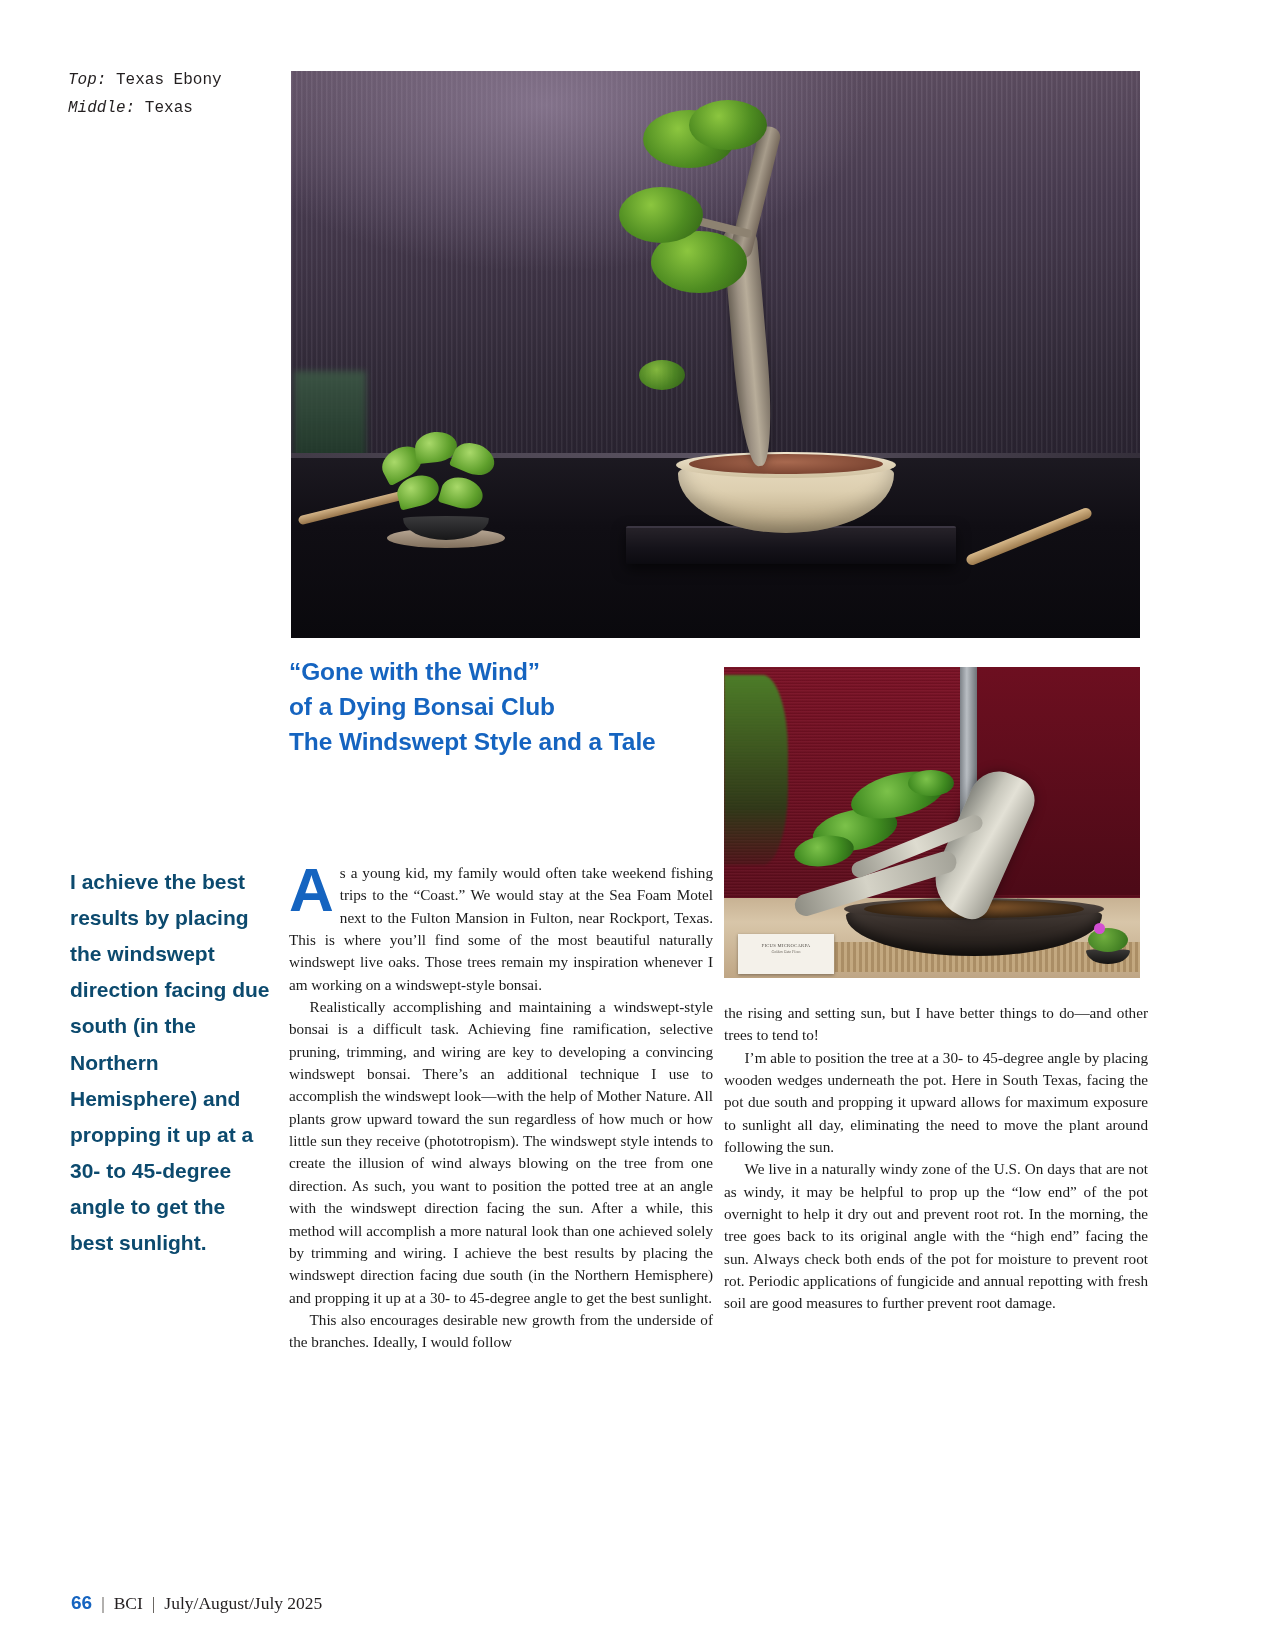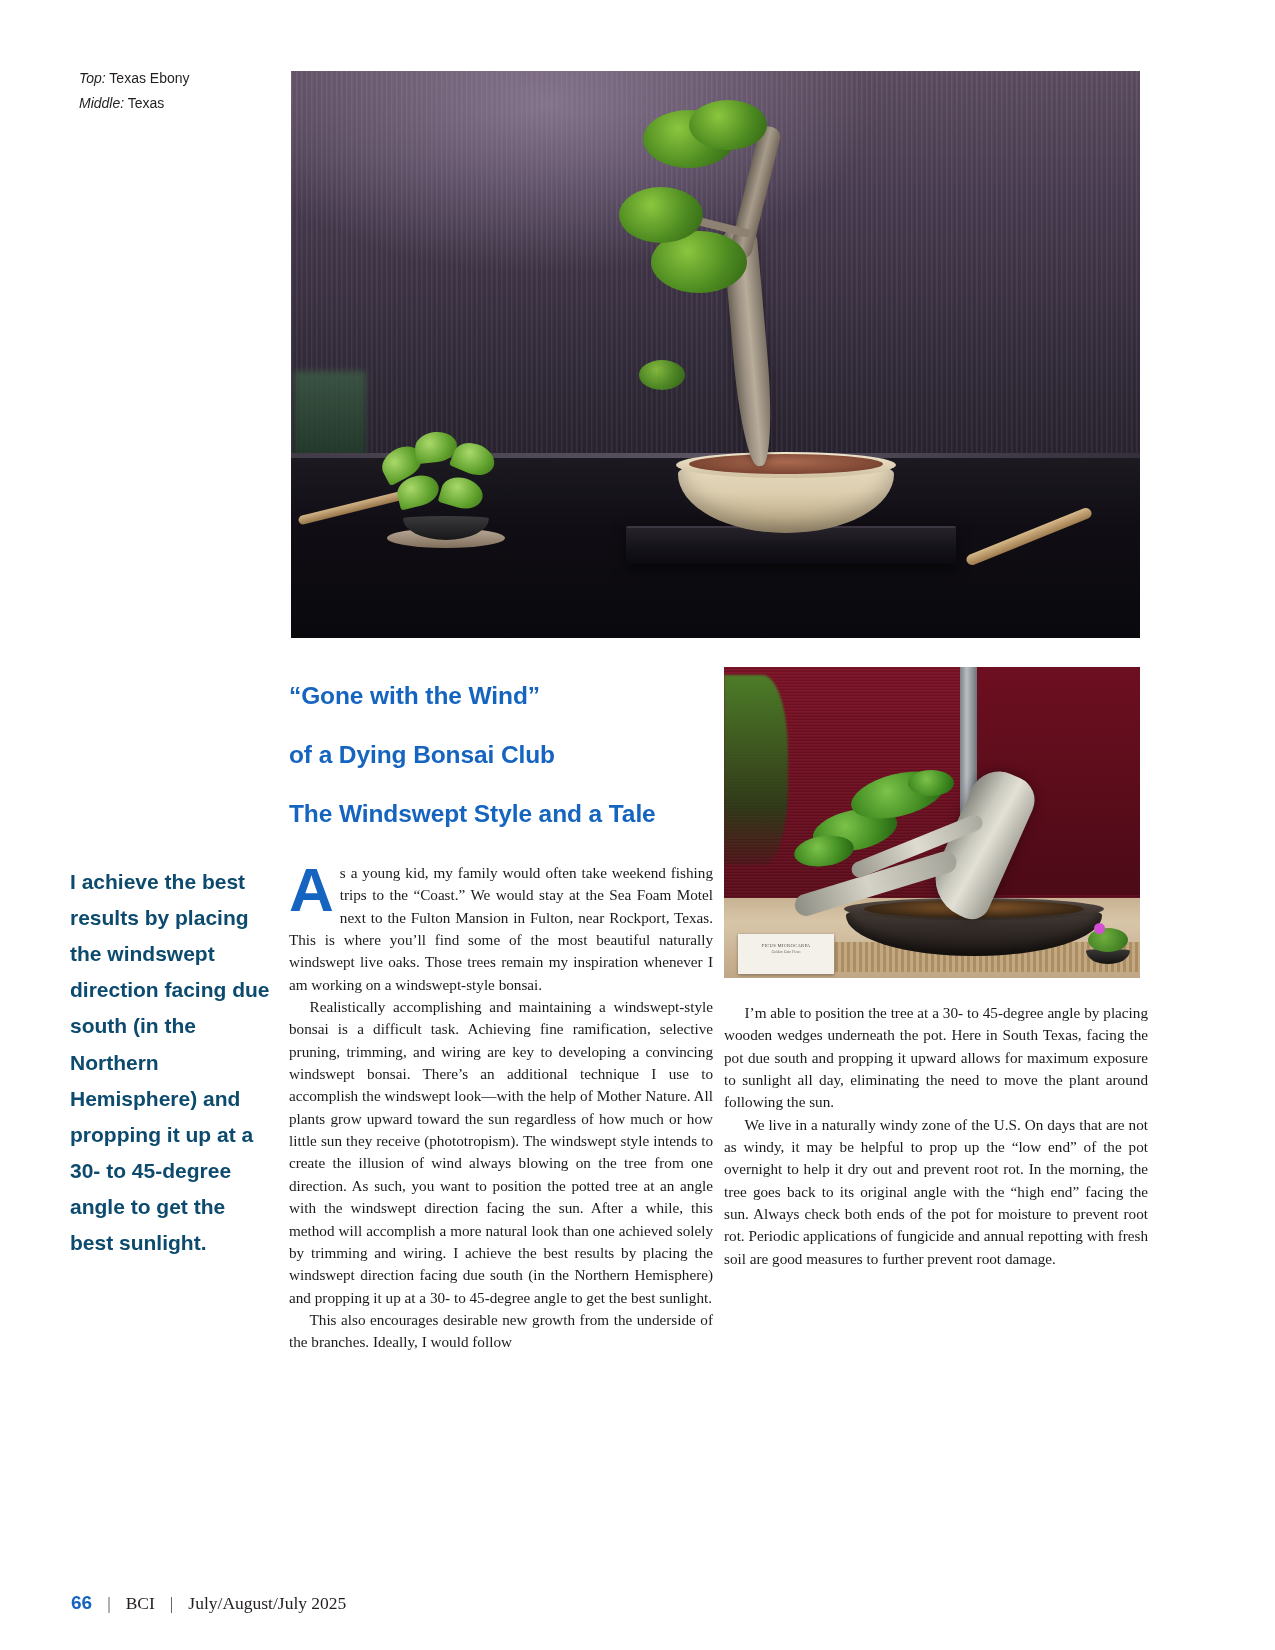--- a/index.html
+++ b/index.html
@@ -12,25 +12,25 @@
     height: 1650px;
     position: relative;
     font-family: "Liberation Serif", serif;
     color: #1a1a1a;
     overflow: hidden;
   }
 
   
   .top-captions {
     position: absolute;
-    left: 79px;
+    left: 68px;
     top: 66px;
     width: 215px;
-    font-family: Liberation Sans, sans-serif;
-    font-size: 14px;
+    font-family: Liberation Mono, monospace;
+    font-size: 16px;
     line-height: 1.75;
     color: #231f20;
   }
   .top-captions div { white-space: nowrap; }
   .cap-lead { font-style: italic; }
 
   
   .hero-photo {
     position: absolute;
     left: 291px;
@@ -201,21 +201,21 @@
     left: 289px;
     top: 655px;
     width: 420px;
     font-family: "Liberation Sans", sans-serif;
     font-weight: bold;
     font-size: 24.5px;
     line-height: 1.42;
     color: #1564c0;
     letter-spacing: -0.1px;
   }
-  .headline div { white-space: nowrap; margin-top: 24px; }
+  .headline div { white-space: nowrap; }
 
   .byline {
     position: absolute;
     left: 290px;
     top: 775px;
     width: 430px;
     font-family: "Liberation Sans", sans-serif;
     font-size: 13.5px;
     line-height: 2.05;
     color: #231f20;
@@ -434,21 +434,21 @@
   
   .footer {
     position: absolute;
     left: 71px;
     top: 1592px;
     font-family: "Liberation Serif", serif;
     font-size: 17.5px;
     color: #231f20;
     display: flex;
     align-items: baseline;
-    gap: 15px;
+    gap: 9px;
   }
   .footer .page-no {
     font-family: "Liberation Sans", sans-serif;
     font-weight: bold;
     font-size: 19px;
     color: #1564c0;
   }
   .footer .sep { color: #55504c; }
 </style>
 </head>
@@ -534,20 +534,21 @@
 
 <div class="pullquote">I achieve the best results by placing the windswept direction facing due south (in the Northern Hemisphere) and propping it up at a 30- to 45-degree angle to get the best sunlight.</div>
 
 <div class="col col-left">
   <p class="first"><span class="dropcap">A</span><span>s a young kid, my family would often take weekend fishing trips to the “Coast.” We would stay at the Sea Foam Motel next to the Fulton Mansion in Fulton, near Rockport, Texas. This is where you’ll find some of the most beautiful naturally windswept live oaks. Those trees remain my inspiration whenever I am working on a windswept-style bonsai.</span></p>
   <p>Realistically accomplishing and maintaining a windswept-style bonsai is a difficult task. Achieving fine ramification, selective pruning, trimming, and wiring are key to developing a convincing windswept bonsai. There’s an additional technique I use to accomplish the windswept look—with the help of Mother Nature. All plants grow upward toward the sun regardless of how much or how little sun they receive (phototropism). The windswept style intends to create the illusion of wind always blowing on the tree from one direction. As such, you want to position the potted tree at an angle with the windswept direction facing the sun. After a while, this method will accomplish a more natural look than one achieved solely by trimming and wiring. I achieve the best results by placing the windswept direction facing due south (in the Northern Hemisphere) and propping it up at a 30- to 45-degree angle to get the best sunlight.</p>
   <p>This also encourages desirable new growth from the underside of the branches. Ideally, I would follow</p>
 </div>
 
 <div class="col col-right-top">
+  <p class="first">the rising and setting sun, but I have better things to do—and other trees to tend to!</p>
   <p>I’m able to position the tree at a 30- to 45-degree angle by placing wooden wedges underneath the pot. Here in South Texas, facing the pot due south and propping it upward allows for maximum exposure to sunlight all day, eliminating the need to move the plant around following the sun.</p>
   <p>We live in a naturally windy zone of the U.S. On days that are not as windy, it may be helpful to prop up the “low end” of the pot overnight to help it dry out and prevent root rot. In the morning, the tree goes back to its original angle with the “high end” facing the sun. Always check both ends of the pot for moisture to prevent root rot. Periodic applications of fungicide and annual repotting with fresh soil are good measures to further prevent root damage.</p>
 </div>
 
 <div class="footer">
   <span class="page-no">66</span>
   <span class="sep">|</span>
   <span>BCI</span>
   <span class="sep">|</span>
   <span>July/August/July 2025</span>

